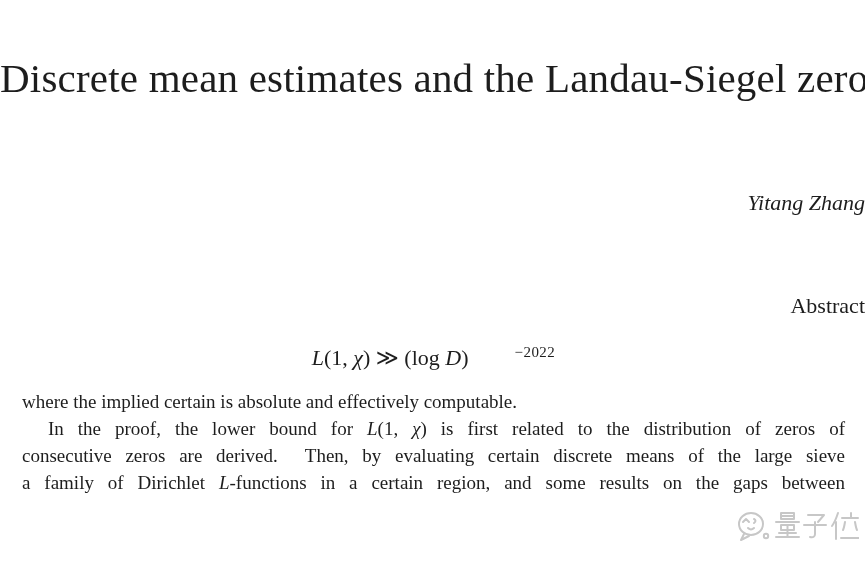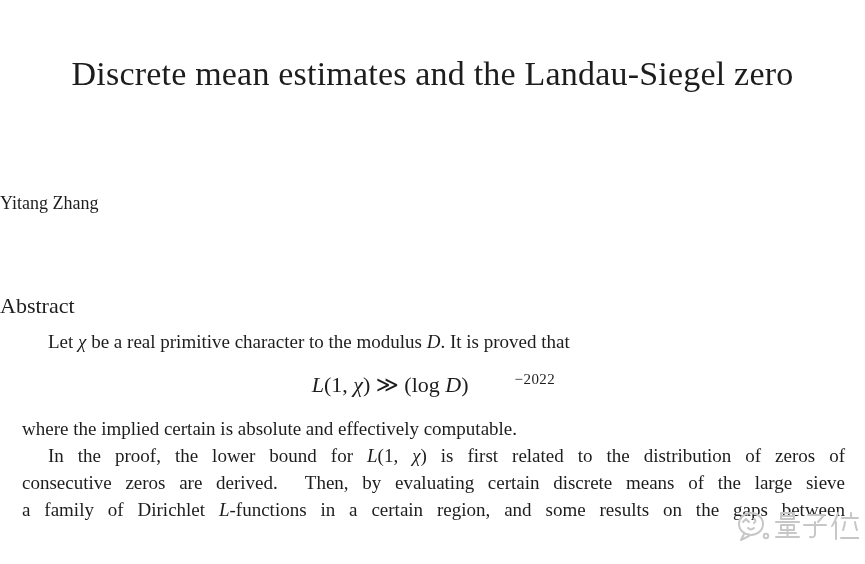--- a/index.html
+++ b/index.html
@@ -4,30 +4,30 @@
 <style>
   html,body{margin:0;padding:0;}
   body{
     width:865px;height:564px;position:relative;overflow:hidden;
     background:#ffffff;
     font-family:"Liberation Serif","DejaVu Serif",serif;
     color:#1d1d1d;
   }
   .title{
     position:absolute;left:0;right:0;top:31px;
-    text-align:center;font-size:34px;font-weight:400;line-height:40px;
+    text-align:center;font-size:41px;font-weight:400;line-height:40px;
     letter-spacing:0.2px;white-space:nowrap;
   }
   .author{
     position:absolute;left:0;right:0;top:190px;
-    text-align:left;font-size:18px;line-height:26px;white-space:nowrap;
+    text-align:right;font-size:22px;line-height:26px;white-space:nowrap;font-style:italic;
   }
   .abstract-heading{
     position:absolute;left:0;right:0;top:293px;
-    text-align:left;font-size:22px;line-height:26px;white-space:nowrap;
+    text-align:right;font-size:22px;line-height:26px;white-space:nowrap;
   }
   .body-block{
     position:absolute;left:22px;top:328px;width:823px;
     font-size:19px;line-height:27px;
   }
   .line{min-height:27px;}
   .line.nowrap{white-space:nowrap;}
   .indent{text-indent:26px;}
   .just{text-align:justify;text-align-last:justify;}
   .formula{
@@ -48,21 +48,20 @@
 
 <div class="page">
 
   <h1 class="title">Discrete mean estimates and the Landau-Siegel zero</h1>
 
   <div class="author">Yitang Zhang</div>
 
   <div class="abstract-heading">Abstract</div>
 
   <div class="body-block">
-    <div class="line indent nowrap"><span>Let </span><span class="mi">χ</span><span> be a real primitive character to the modulus </span><span class="mi">D</span><span>. It is proved that</span></div>
     <div class="formula"><span class="mi">L</span><span>(1, </span><span class="mi">χ</span><span>) ≫ (log </span><span class="mi">D</span><span>)</span><span class="msup">−2022</span></div>
     <div class="line nowrap"><span>where the implied certain is absolute and effectively computable.</span></div>
     <div class="line indent just"><span>In the proof, the lower bound for </span><span class="mi">L</span><span>(1, </span><span class="mi">χ</span><span>) is first related to the distribution of zeros of</span></div>
     <div class="line just"><span>consecutive zeros are derived.&nbsp; Then, by evaluating certain discrete means of the large sieve</span></div>
     <div class="line just"><span>a family of Dirichlet </span><span class="mi">L</span><span>-functions in a certain region, and some results on the gaps between</span></div>
   </div>
 
   <div class="watermark">
     <svg width="36" height="32" viewBox="0 0 36 32">
       <g fill="none" stroke="#c7c7c7" stroke-width="2" stroke-linecap="round" stroke-linejoin="round">

